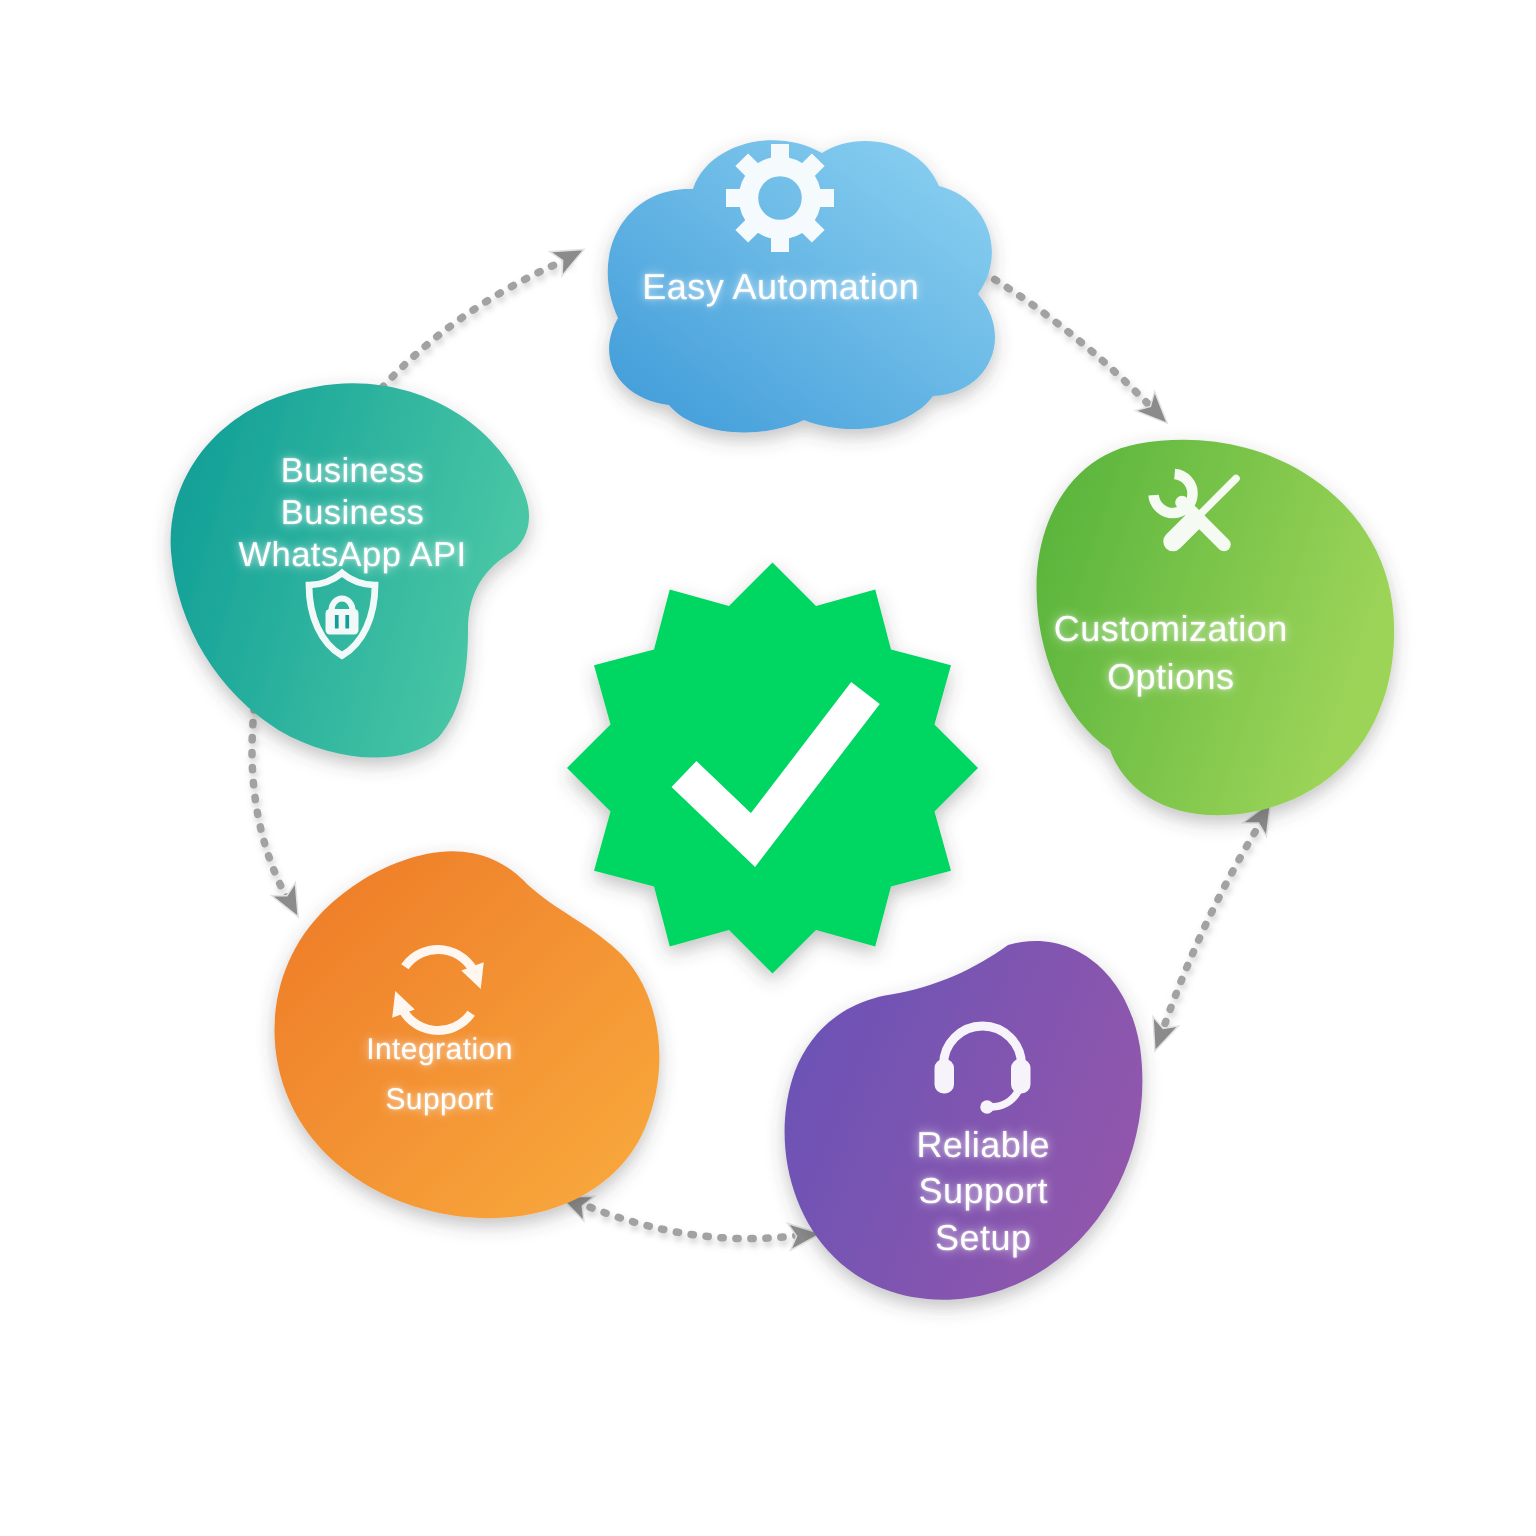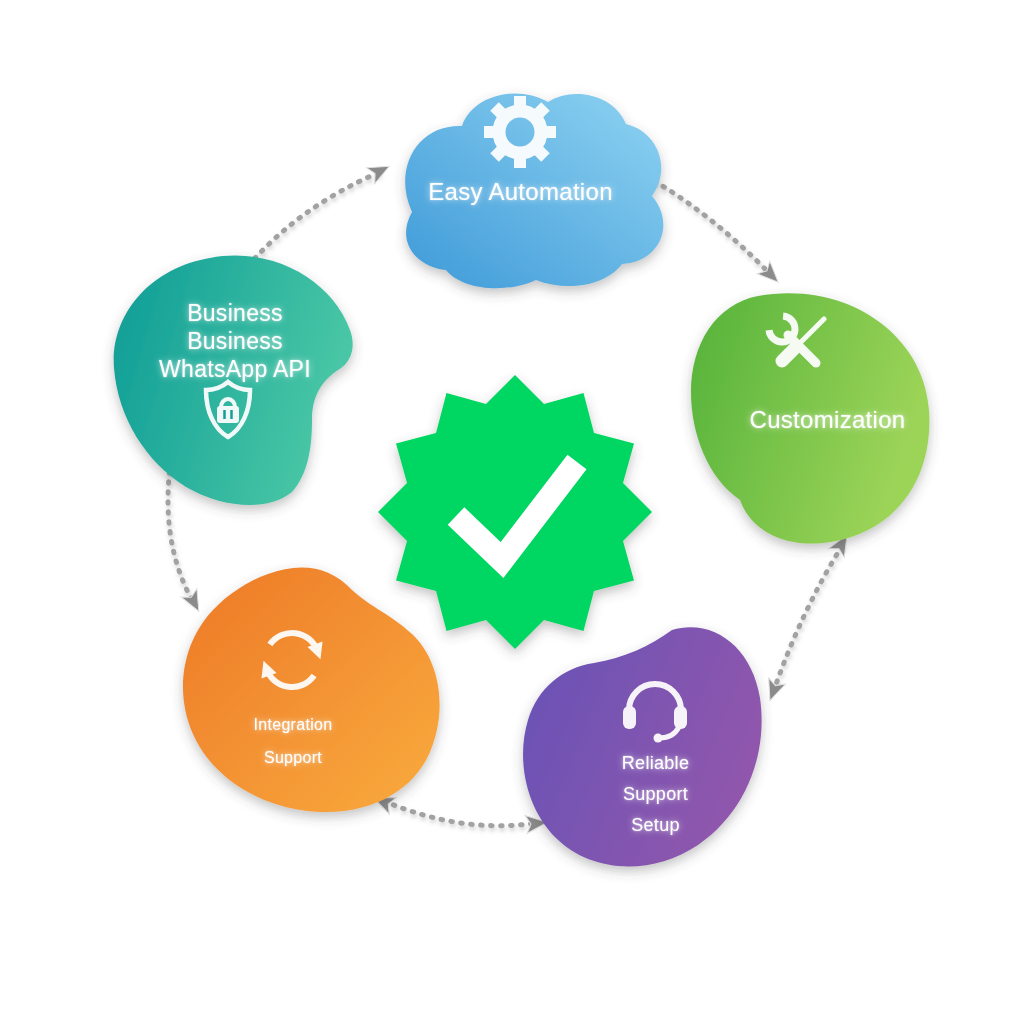--- a/index.html
+++ b/index.html
@@ -8,23 +8,23 @@
     font-family:"Liberation Sans",sans-serif;background:#ffffff;
   }
   .stage > svg.base{position:absolute;left:0;top:0;}
   .icon{position:absolute;pointer-events:none;}
   .node-label{
     position:absolute;color:#ffffff;font-weight:400;text-align:center;
     letter-spacing:.3px;
     text-shadow:0 0 7px rgba(255,255,255,.75),0 0 2px rgba(255,255,255,.55);
   }
   .lbl-top{left:398px;top:176px;width:245px;font-size:24px;line-height:31px;}
-  .lbl-right{left:710px;top:404px;width:235px;font-size:24px;line-height:32px;}
-  .lbl-bottom-right{left:558px;top:748px;width:195px;font-size:18px;line-height:31px;}
-  .lbl-bottom-left{left:195px;top:708px;width:196px;font-size:16px;line-height:33px;}
+  .lbl-right{left:663px;top:404px;width:235px;font-size:24px;line-height:32px;}
+  .lbl-bottom-right{left:558px;top:748px;width:195px;font-size:24px;line-height:31px;}
+  .lbl-bottom-left{left:195px;top:684px;width:196px;font-size:20px;line-height:33px;}
   .lbl-left{left:126px;top:299px;width:218px;font-size:23px;line-height:28px;}
 </style>
 </head>
 <body>
 
 <div class="stage">
 
   <svg class="base" width="1024" height="1024" viewBox="0 0 1024 1024">
     <defs>
       <linearGradient id="g-top" x1="1" y1="0" x2="0" y2="1">
@@ -150,20 +150,21 @@
       </g>
     </svg>
   </div>
 
   <div class="node-label lbl-top">
     <div>Easy Automation</div>
   </div>
 
   <div class="node-label lbl-right">
     <div>Customization</div>
+    <div>Options</div>
   </div>
 
   <div class="node-label lbl-bottom-right">
     <div>Reliable</div>
     <div>Support</div>
     <div>Setup</div>
   </div>
 
   <div class="node-label lbl-bottom-left">
     <div>Integration</div>

